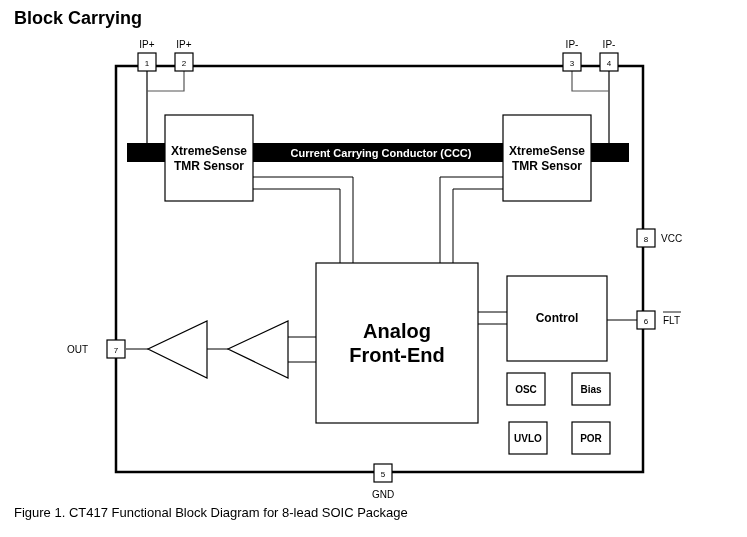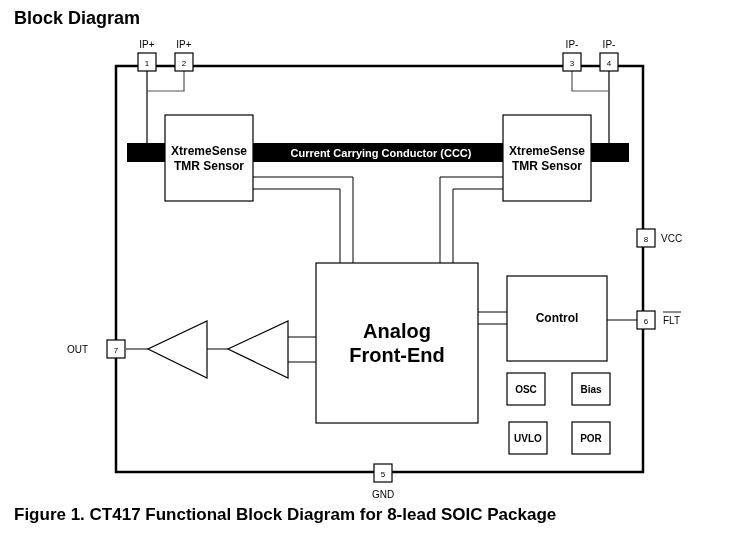--- a/index.html
+++ b/index.html
@@ -1,25 +1,25 @@
 <!DOCTYPE html>
 <html><head>
   <meta charset="utf-8">
   <style>
     html, body { margin: 0; padding: 0; background: #ffffff; }
     body { width: 747px; height: 537px; position: relative; overflow: hidden; font-family: "Liberation Sans", sans-serif; color: #000; }
     .title { position: absolute; left: 14px; top: 8px; font-size: 18px; font-weight: bold; }
-    .caption { position: absolute; left: 14px; top: 505px; font-size: 17px; font-weight: bold; }
+    .caption { position: absolute; left: 14px; top: 505px; font-size: 13px; font-weight: normal; }
     svg { position: absolute; left: 0; top: 0; }
     svg text { font-family: "Liberation Sans", sans-serif; }
   </style>
 </head>
 <body>
 
-<div class="title">Block Diagram</div>
+<div class="title">Block Carrying</div>
 
 <svg width="747" height="537" viewBox="0 0 747 537">
 
   <rect x="116" y="66" width="527" height="406" fill="none" stroke="#000" stroke-width="2.5"></rect>
 
   <rect x="127" y="143" width="502" height="19" fill="#000"></rect>
   <text x="381" y="157" font-size="11" font-weight="bold" fill="#fff" text-anchor="middle">Current Carrying Conductor (CCC)</text>
 
   <line x1="147" y1="71" x2="147" y2="143" stroke="#000" stroke-width="1.2"></line>
   <polyline points="147,91 184,91 184,71" fill="none" stroke="#555" stroke-width="1.2"></polyline>

